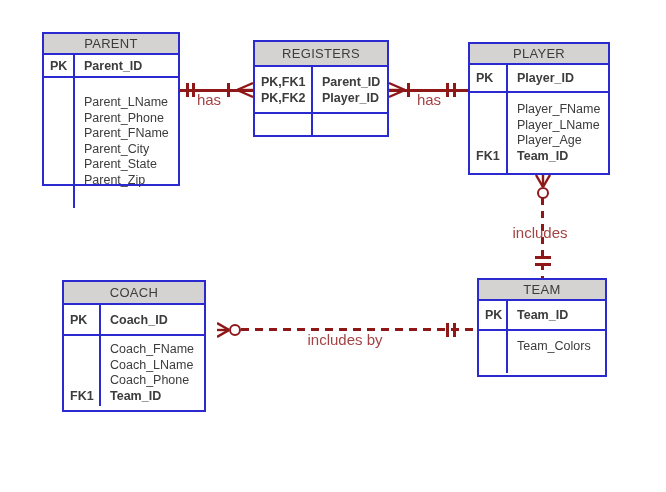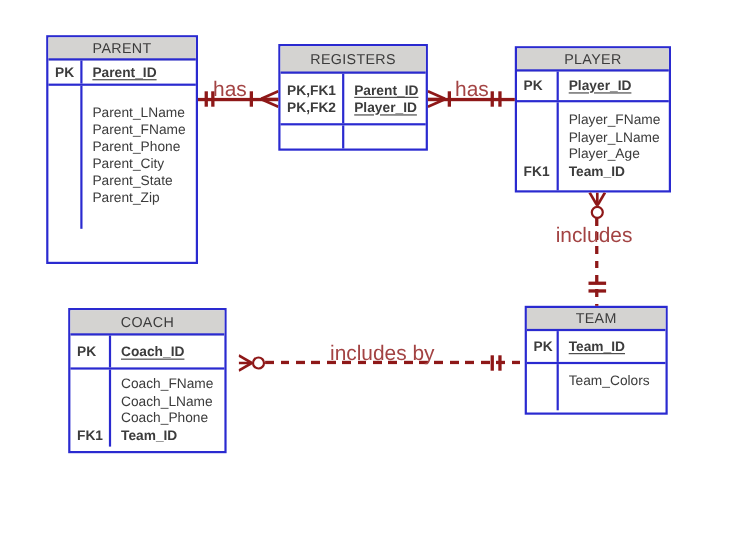--- a/index.html
+++ b/index.html
@@ -20,56 +20,56 @@
   .ehead{background:var(--header_fill);border-bottom:2px solid var(--entity_border);
          display:flex;align-items:center;justify-content:center;font-size:13px;letter-spacing:.3px;}
   .esec{display:flex;box-sizing:border-box;}
   .esec + .esec{border-top:2px solid var(--entity_border);}
   .kcol{border-right:2px solid var(--entity_border);box-sizing:border-box;padding-left:6px;flex:none;}
   .acol{flex:1;padding-left:9px;box-sizing:border-box;}
   .keys .kcol,.keys .acol{display:flex;flex-direction:column;justify-content:center;}
   .kline,.aline{line-height:15.5px;white-space:nowrap;}
   .keys .kline,.keys .aline{line-height:16px;}
   .b{font-weight:bold;}
-  .u{text-decoration:underline;text-underline-offset:2px;}
+  .u{text-underline-offset:2px;}
   
   .rline{position:absolute;background:var(--relationship_line);}
   .dash-h{position:absolute;height:3px;background:repeating-linear-gradient(to right,var(--relationship_line) 0 8px,transparent 8px 14px);}
   .dash-v{position:absolute;width:3px;background:repeating-linear-gradient(to bottom,var(--relationship_line) 0 7px,transparent 7px 13px);}
   .vbar{position:absolute;width:3px;height:14px;background:var(--relationship_line);}
   .hbar{position:absolute;width:16px;height:3px;background:var(--relationship_line);}
   .ring{position:absolute;width:12px;height:12px;border:2.5px solid var(--relationship_line);
         border-radius:50%;background:#fff;box-sizing:border-box;}
   .crow{position:absolute;}
   .crow line{stroke:var(--relationship_line);stroke-width:2.4;stroke-linecap:butt;fill:none;}
-  .rlabel{position:absolute;color:var(--relationship_label);font-size:19px;text-align:center;white-space:nowrap;}
+  .rlabel{position:absolute;color:var(--relationship_label);font-size:15px;text-align:center;white-space:nowrap;margin-top:20px;}
 </style>
 </head>
 <body>
 
 <div id="canvas">
 
-  <div class="entity" style="left:42px;top:32px;width:138px;height:208px">
+  <div class="entity" style="left:42px;top:32px;width:138px;height:154px">
     <div class="ehead" style="height:19px">
       <span>PARENT</span>
     </div>
     <div class="esec keys" style="height:21px">
       <div class="kcol" style="width:31px">
           <div class="kline b">PK</div>
         </div>
       <div class="acol">
           <div class="aline b u">Parent_ID</div>
         </div>
     </div>
     <div class="esec attrs" style="height:132px">
       <div class="kcol" style="width:31px;padding-top:17px"></div>
       <div class="acol" style="padding-top:17px">
         <div class="aline">Parent_LName</div>
+        <div class="aline">Parent_Phone</div>
         <div class="aline">Parent_FName</div>
-        <div class="aline">Parent_Phone</div>
         <div class="aline">Parent_City</div>
         <div class="aline">Parent_State</div>
         <div class="aline">Parent_Zip</div>
       </div>
     </div>
   </div>
 
   <div class="entity" style="left:253px;top:40px;width:136px;height:97px">
     <div class="ehead" style="height:23px">
       <span>REGISTERS</span>

